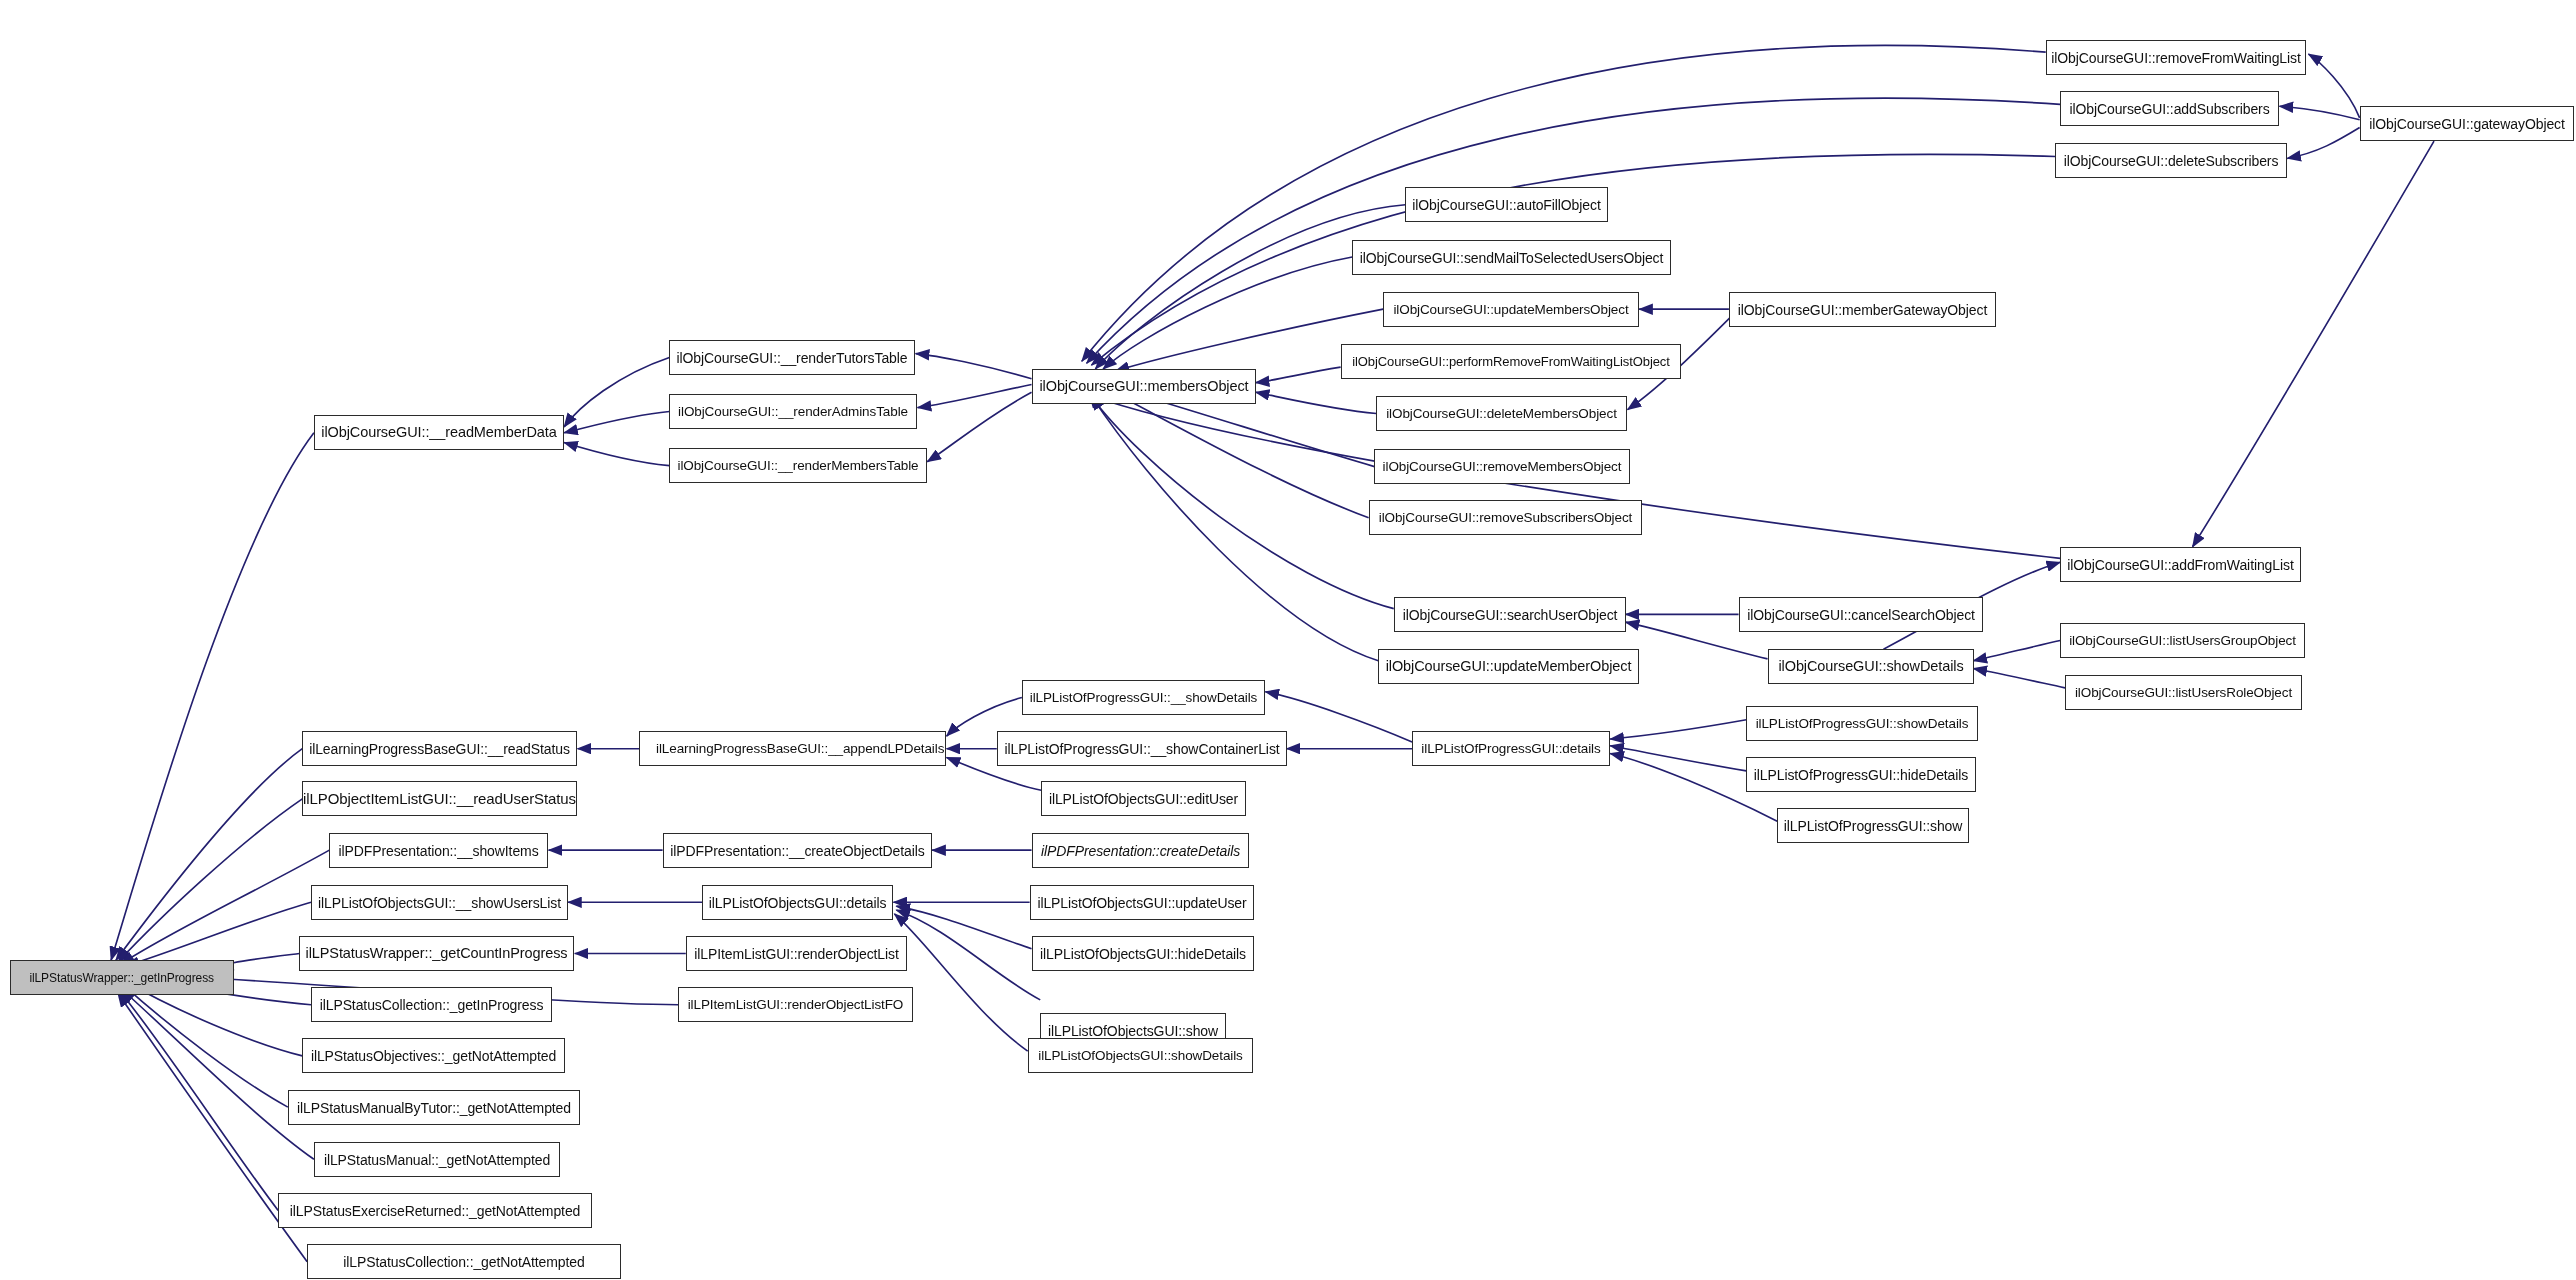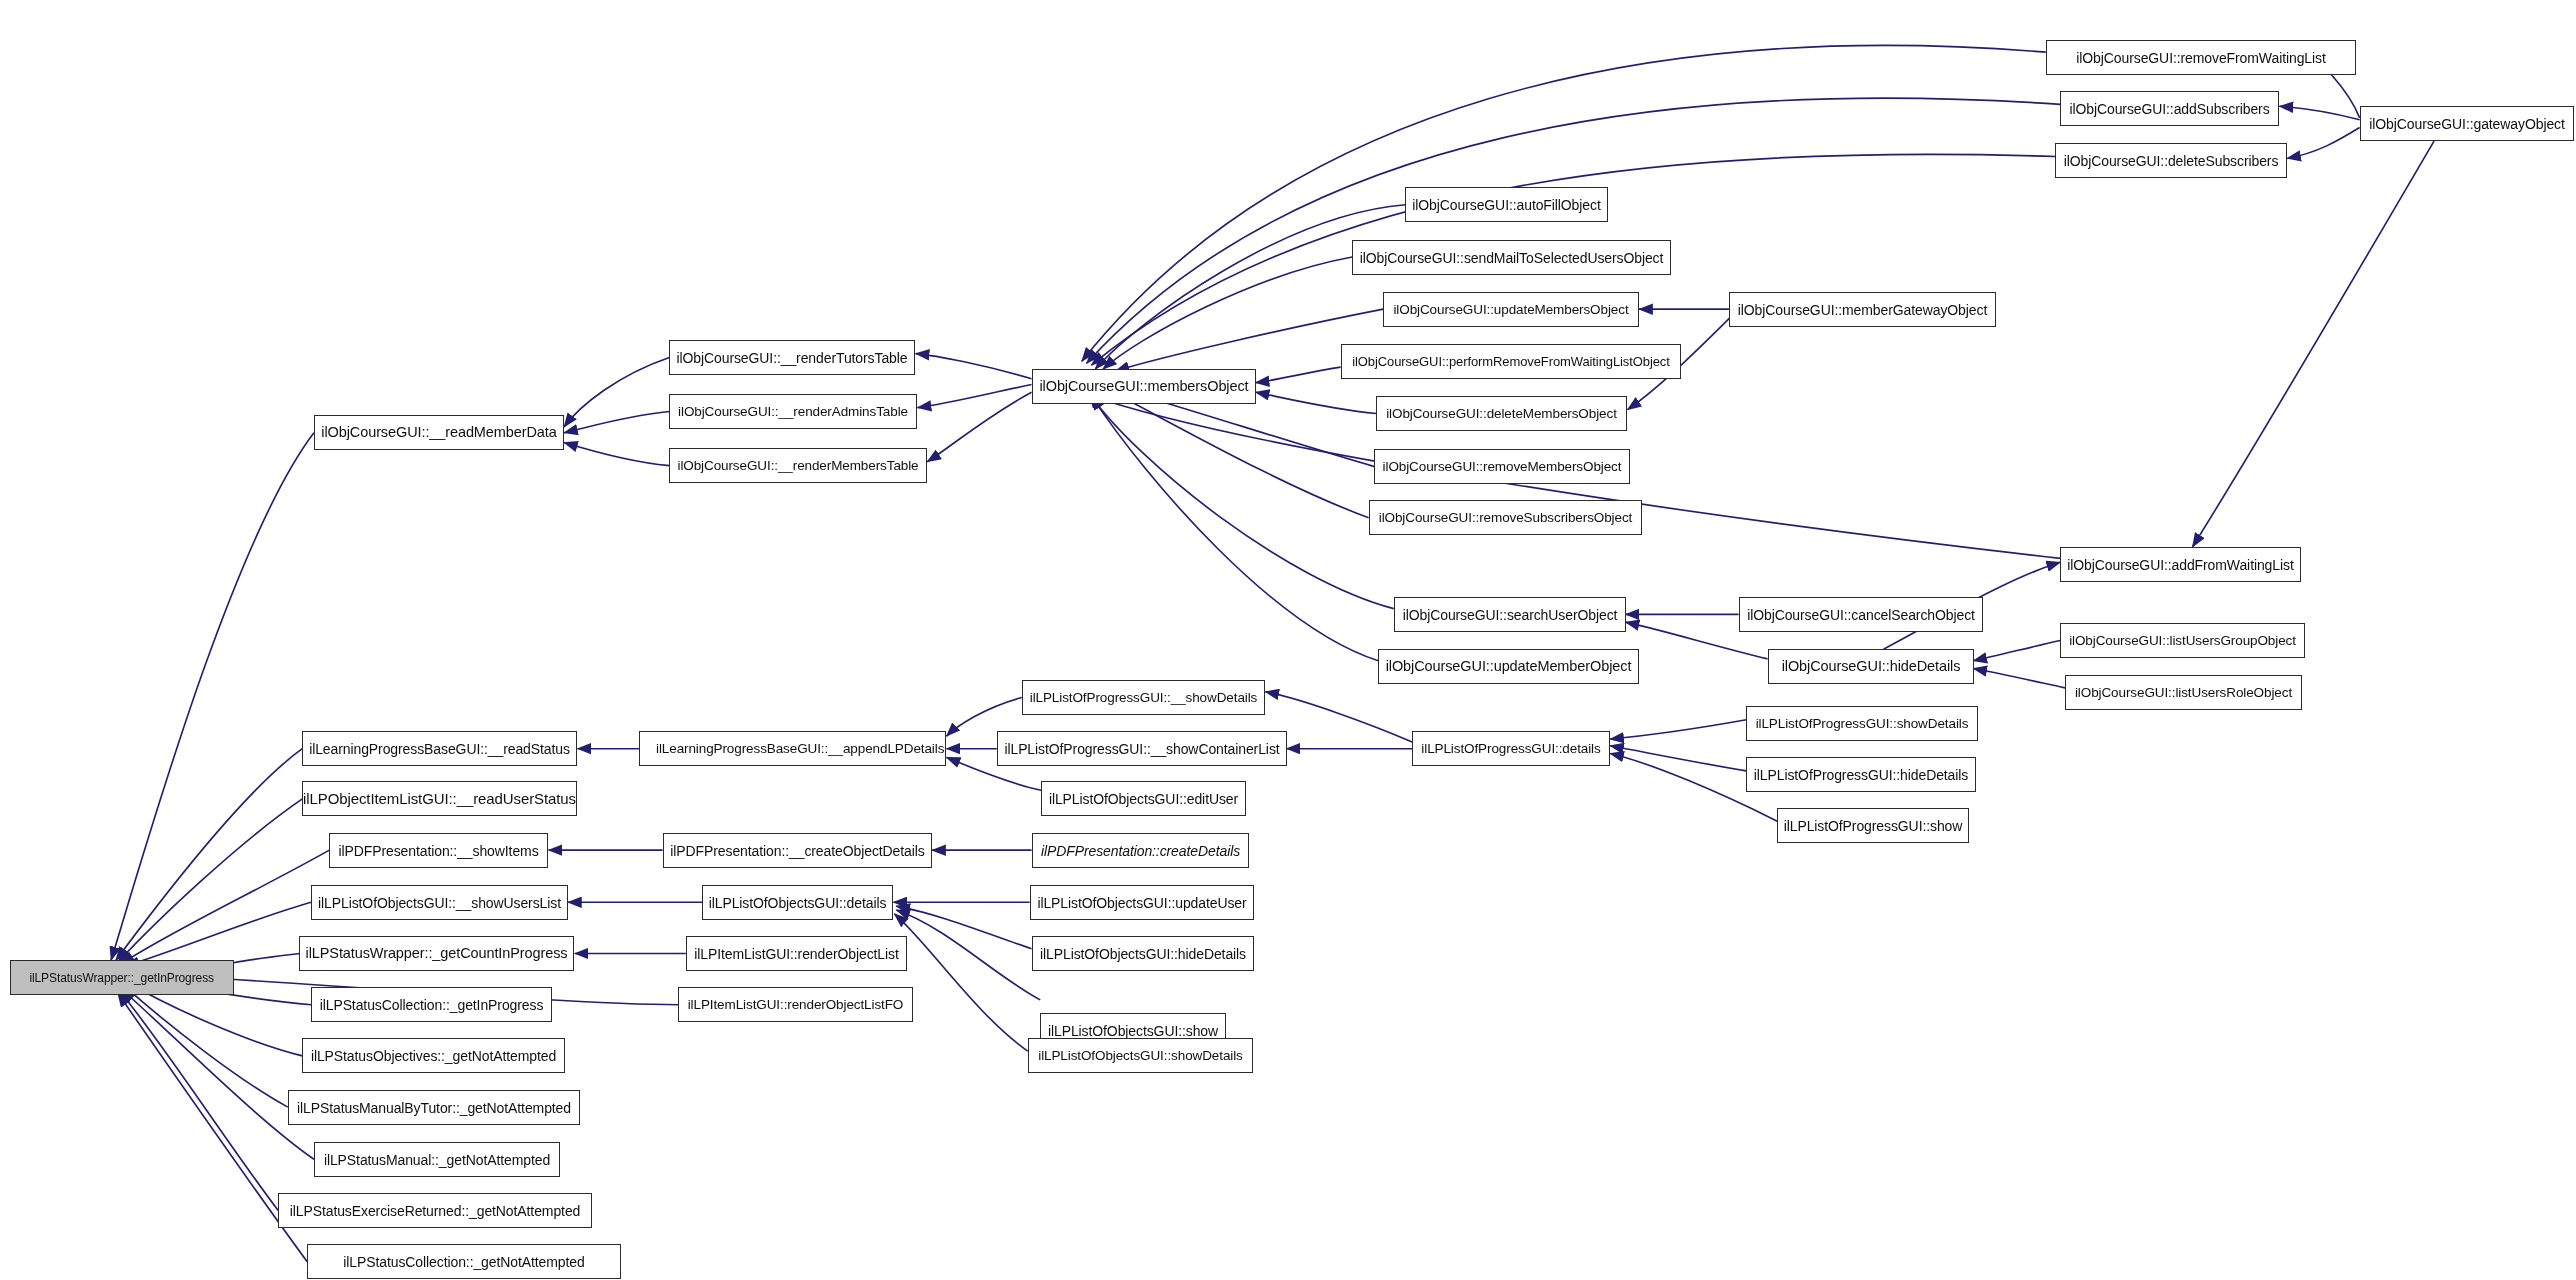--- a/index.html
+++ b/index.html
@@ -159,21 +159,21 @@
       </div>
       <div class="gnode" style="left: 1374px; top: 449px; width: 256px;">
         <span class="lbl" style="font-size: 13.5px;">ilObjCourseGUI::removeMembersObject</span>
       </div>
       <div class="gnode" style="left: 1369px; top: 500px; width: 273px;">
         <span class="lbl" style="font-size: 13.5px;">ilObjCourseGUI::removeSubscribersObject</span>
       </div>
       <div class="gnode" style="left: 1729px; top: 292px; width: 267px;">
         <span class="lbl" style="font-size: 14px;">ilObjCourseGUI::memberGatewayObject</span>
       </div>
-      <div class="gnode" style="left: 2046px; top: 40px; width: 310px;">
+      <div class="gnode" style="left: 2046px; top: 40px; width: 260px;">
         <span class="lbl" style="font-size: 14px;">ilObjCourseGUI::removeFromWaitingList</span>
       </div>
       <div class="gnode" style="left: 2060px; top: 91px; width: 219px;">
         <span class="lbl" style="font-size: 14px;">ilObjCourseGUI::addSubscribers</span>
       </div>
       <div class="gnode" style="left: 2055px; top: 143px; width: 232px;">
         <span class="lbl" style="font-size: 14px;">ilObjCourseGUI::deleteSubscribers</span>
       </div>
       <div class="gnode" style="left: 2360px; top: 106px; width: 214px;">
         <span class="lbl" style="font-size: 14px;">ilObjCourseGUI::gatewayObject</span>
@@ -184,21 +184,21 @@
       <div class="gnode" style="left: 1394px; top: 597px; width: 232px;">
         <span class="lbl" style="font-size: 14px;">ilObjCourseGUI::searchUserObject</span>
       </div>
       <div class="gnode" style="left: 1739px; top: 597px; width: 244px;">
         <span class="lbl" style="font-size: 14px;">ilObjCourseGUI::cancelSearchObject</span>
       </div>
       <div class="gnode" style="left: 1378px; top: 649px; width: 261px;">
         <span class="lbl" style="font-size: 14.5px;">ilObjCourseGUI::updateMemberObject</span>
       </div>
       <div class="gnode" style="left: 1768px; top: 649px; width: 206px;">
-        <span class="lbl" style="font-size: 14.5px;">ilObjCourseGUI::hideDetails</span>
+        <span class="lbl" style="font-size: 14.5px;">ilObjCourseGUI::showDetails</span>
       </div>
       <div class="gnode" style="left: 2060px; top: 623px; width: 245px;">
         <span class="lbl" style="font-size: 13.5px;">ilObjCourseGUI::listUsersGroupObject</span>
       </div>
       <div class="gnode" style="left: 2065px; top: 675px; width: 237px;">
         <span class="lbl" style="font-size: 13.5px;">ilObjCourseGUI::listUsersRoleObject</span>
       </div>
       <div class="gnode" style="left: 302px; top: 731px; width: 275px;">
         <span class="lbl" style="font-size: 14px;">ilLearningProgressBaseGUI::__readStatus</span>
       </div>

